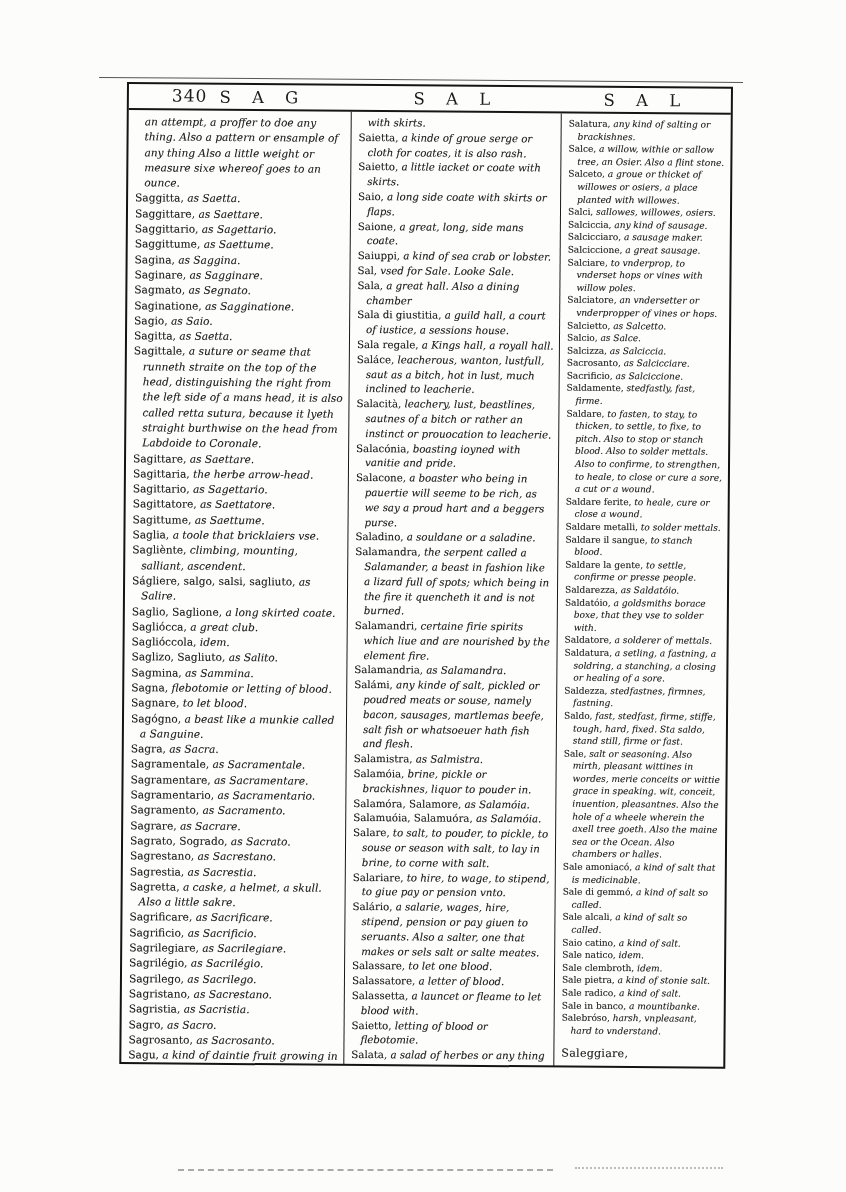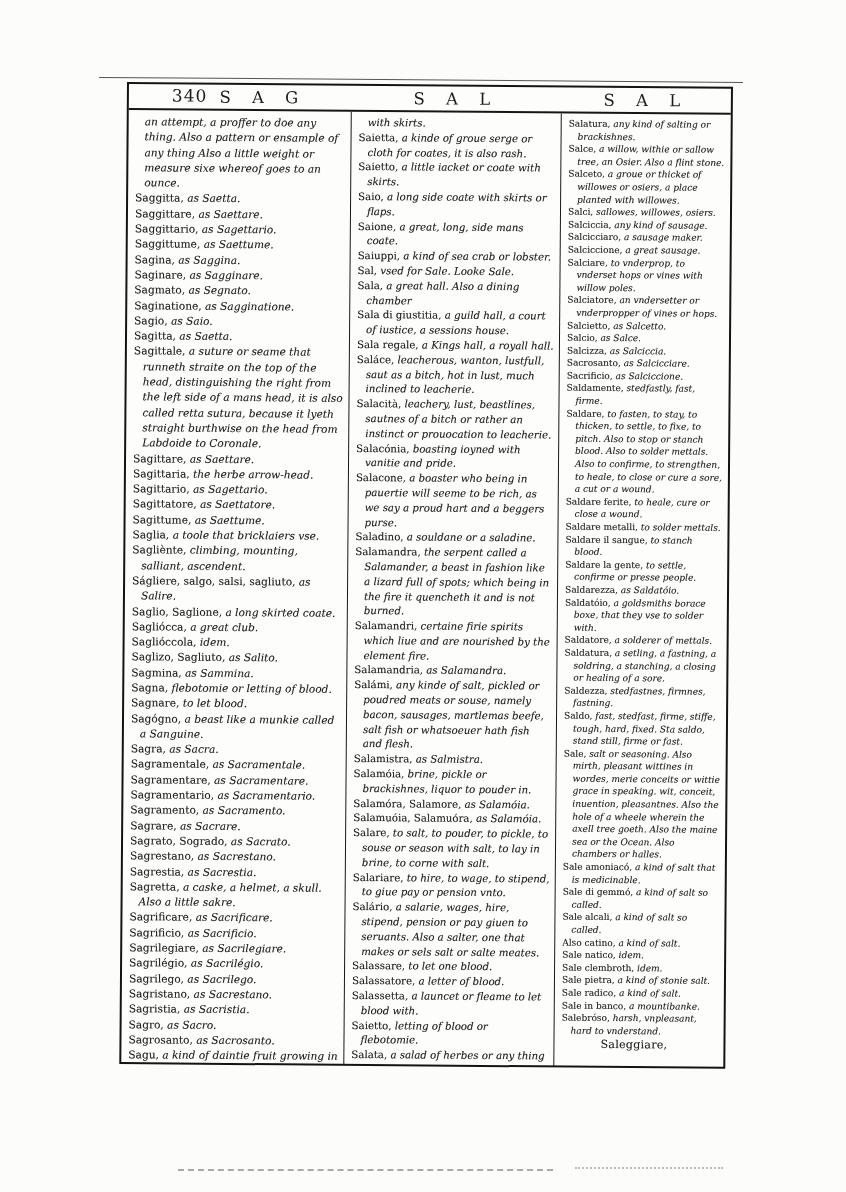--- a/index.html
+++ b/index.html
@@ -46,21 +46,21 @@
   .def{font-style:italic;}
   .c1{width:222px;font-size:10.6px;line-height:15.3px;}
   .c2{width:210px;font-size:10.2px;line-height:14.8px;border-left:1.7px solid #191919;}
   .c3{
     flex:1;font-size:9px;line-height:12.6px;
     border-left:1.7px solid #191919;
     display:flex;flex-direction:column;
   }
   .c3-entries{flex:1;overflow:hidden;}
   .catchword{
-    text-align:center;padding:2px 12px 15px 0;
+    text-align:left;padding:2px 12px 6px 0;
     font-size:11px;letter-spacing:0.3px;
   }
   
   .artifact-a{position:absolute;left:178px;top:1169px;width:375px;border-top:2.2px dashed #a9a9a9;}
   .artifact-b{position:absolute;left:575px;top:1167px;width:148px;border-top:2px dotted #bcbcbc;}
 </style>
 </head>
 <body>
 
 <div class="page">
@@ -179,21 +179,21 @@
           <div class="entry"><span class="hw">Saldarezza,</span> <span class="def">as Saldatóio.</span></div>
           <div class="entry"><span class="hw">Saldatóio,</span> <span class="def">a goldsmiths borace boxe, that they vse to solder with.</span></div>
           <div class="entry"><span class="hw">Saldatore,</span> <span class="def">a solderer of mettals.</span></div>
           <div class="entry"><span class="hw">Saldatura,</span> <span class="def">a setling, a fastning, a soldring, a stanching, a closing or healing of a sore.</span></div>
           <div class="entry"><span class="hw">Saldezza,</span> <span class="def">stedfastnes, firmnes, fastning.</span></div>
           <div class="entry"><span class="hw">Saldo,</span> <span class="def">fast, stedfast, firme, stiffe, tough, hard, fixed. Sta saldo, stand still, firme or fast.</span></div>
           <div class="entry"><span class="hw">Sale,</span> <span class="def">salt or seasoning. Also mirth, pleasant wittines in wordes, merie conceits or wittie grace in speaking. wit, conceit, inuention, pleasantnes. Also the hole of a wheele wherein the axell tree goeth. Also the maine sea or the Ocean. Also chambers or halles.</span></div>
           <div class="entry"><span class="hw">Sale amoniacó,</span> <span class="def">a kind of salt that is medicinable.</span></div>
           <div class="entry"><span class="hw">Sale di gemmó,</span> <span class="def">a kind of salt so called.</span></div>
           <div class="entry"><span class="hw">Sale alcali,</span> <span class="def">a kind of salt so called.</span></div>
-          <div class="entry"><span class="hw">Also catino,</span> <span class="def">a kind of salt.</span></div>
+          <div class="entry"><span class="hw">Saio catino,</span> <span class="def">a kind of salt.</span></div>
           <div class="entry"><span class="hw">Sale natico,</span> <span class="def">idem.</span></div>
           <div class="entry"><span class="hw">Sale clembroth,</span> <span class="def">idem.</span></div>
           <div class="entry"><span class="hw">Sale pietra,</span> <span class="def">a kind of stonie salt.</span></div>
           <div class="entry"><span class="hw">Sale radico,</span> <span class="def">a kind of salt.</span></div>
           <div class="entry"><span class="hw">Sale in banco,</span> <span class="def">a mountibanke.</span></div>
           <div class="entry"><span class="hw">Salebróso,</span> <span class="def">harsh, vnpleasant, hard to vnderstand.</span></div>
         </div>
       <div class="catchword">Saleggiare,</div>
     </div>
   </div>

